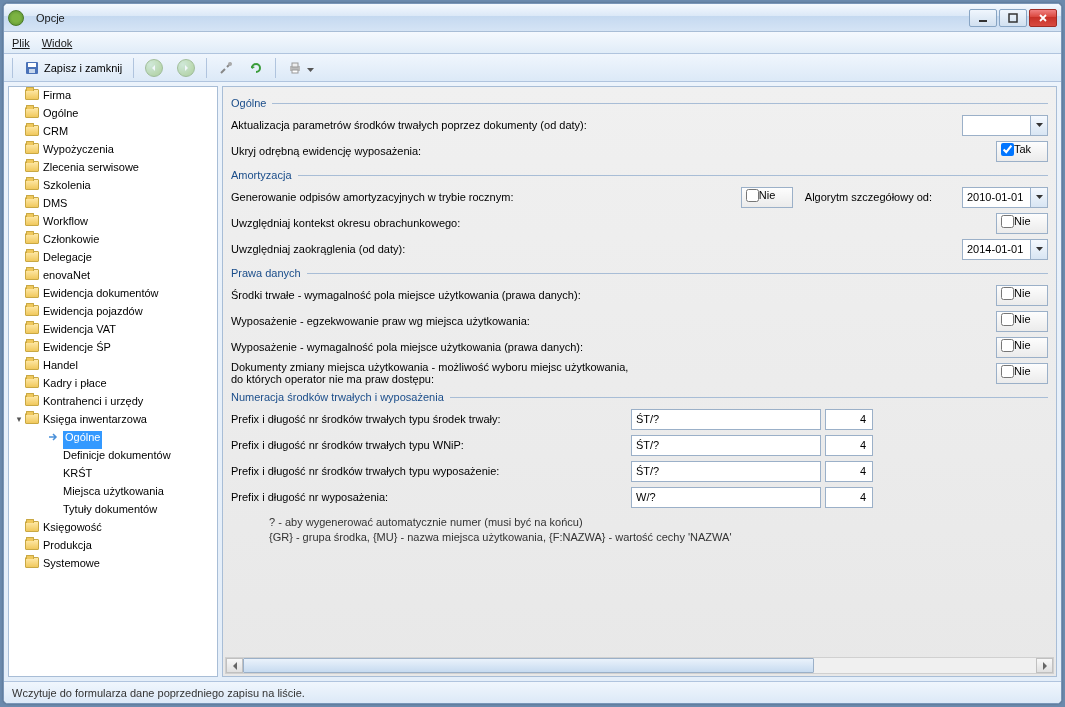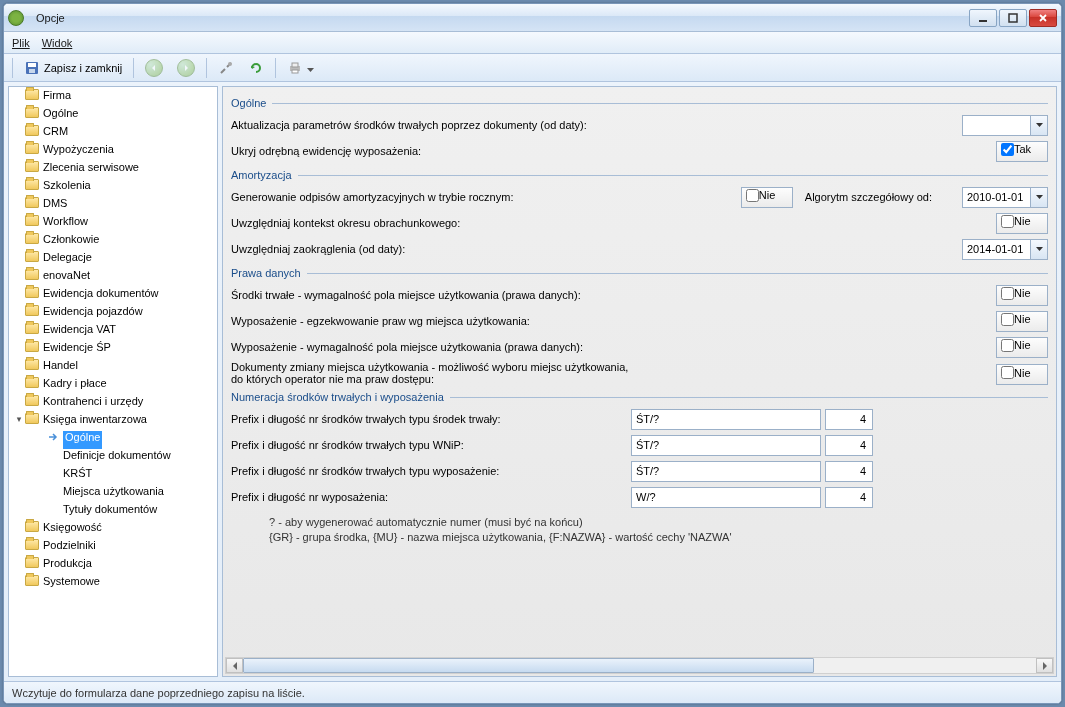--- a/index.html
+++ b/index.html
@@ -267,25 +267,20 @@
           <span class="label">Tytuły dokumentów</span>
         </div>
         <div class="tree-item">
           <span class="tree-toggle">&nbsp;</span>
           <span class="folder-icon"></span>
           <span class="label">Księgowość</span>
         </div>
         <div class="tree-item">
           <span class="tree-toggle">&nbsp;</span>
           <span class="folder-icon"></span>
-          <span class="label">Podzielniki</span>
-        </div>
-        <div class="tree-item">
-          <span class="tree-toggle">&nbsp;</span>
-          <span class="folder-icon"></span>
           <span class="label">Produkcja</span>
         </div>
         <div class="tree-item">
           <span class="tree-toggle">&nbsp;</span>
           <span class="folder-icon"></span>
           <span class="label">Systemowe</span>
         </div>
       </div>
 
     <div class="form-panel">
@@ -370,21 +365,21 @@
           </div>
       </div>
       <div class="form-row">
         <span class="form-label">Wyposażenie - wymagalność pola miejsce użytkowania (prawa danych):</span>
         <span class="spacer"></span>
         <div class="checkbtn" style="width:52px">
             <input type="checkbox" style="">
             <span>Nie</span>
           </div>
       </div>
-      <div class="form-row" style="align-items:flex-end">
+      <div class="form-row" style="align-items:center">
         <div>
           <div class="form-label">Dokumenty zmiany miejsca użytkowania - możliwość wyboru miejsc użytkowania,</div>
           <div class="form-label">do których operator nie ma praw dostępu:</div>
         </div>
         <span class="spacer"></span>
         <div class="checkbtn" style="width:52px">
             <input type="checkbox" style="">
             <span>Nie</span>
           </div>
       </div>

